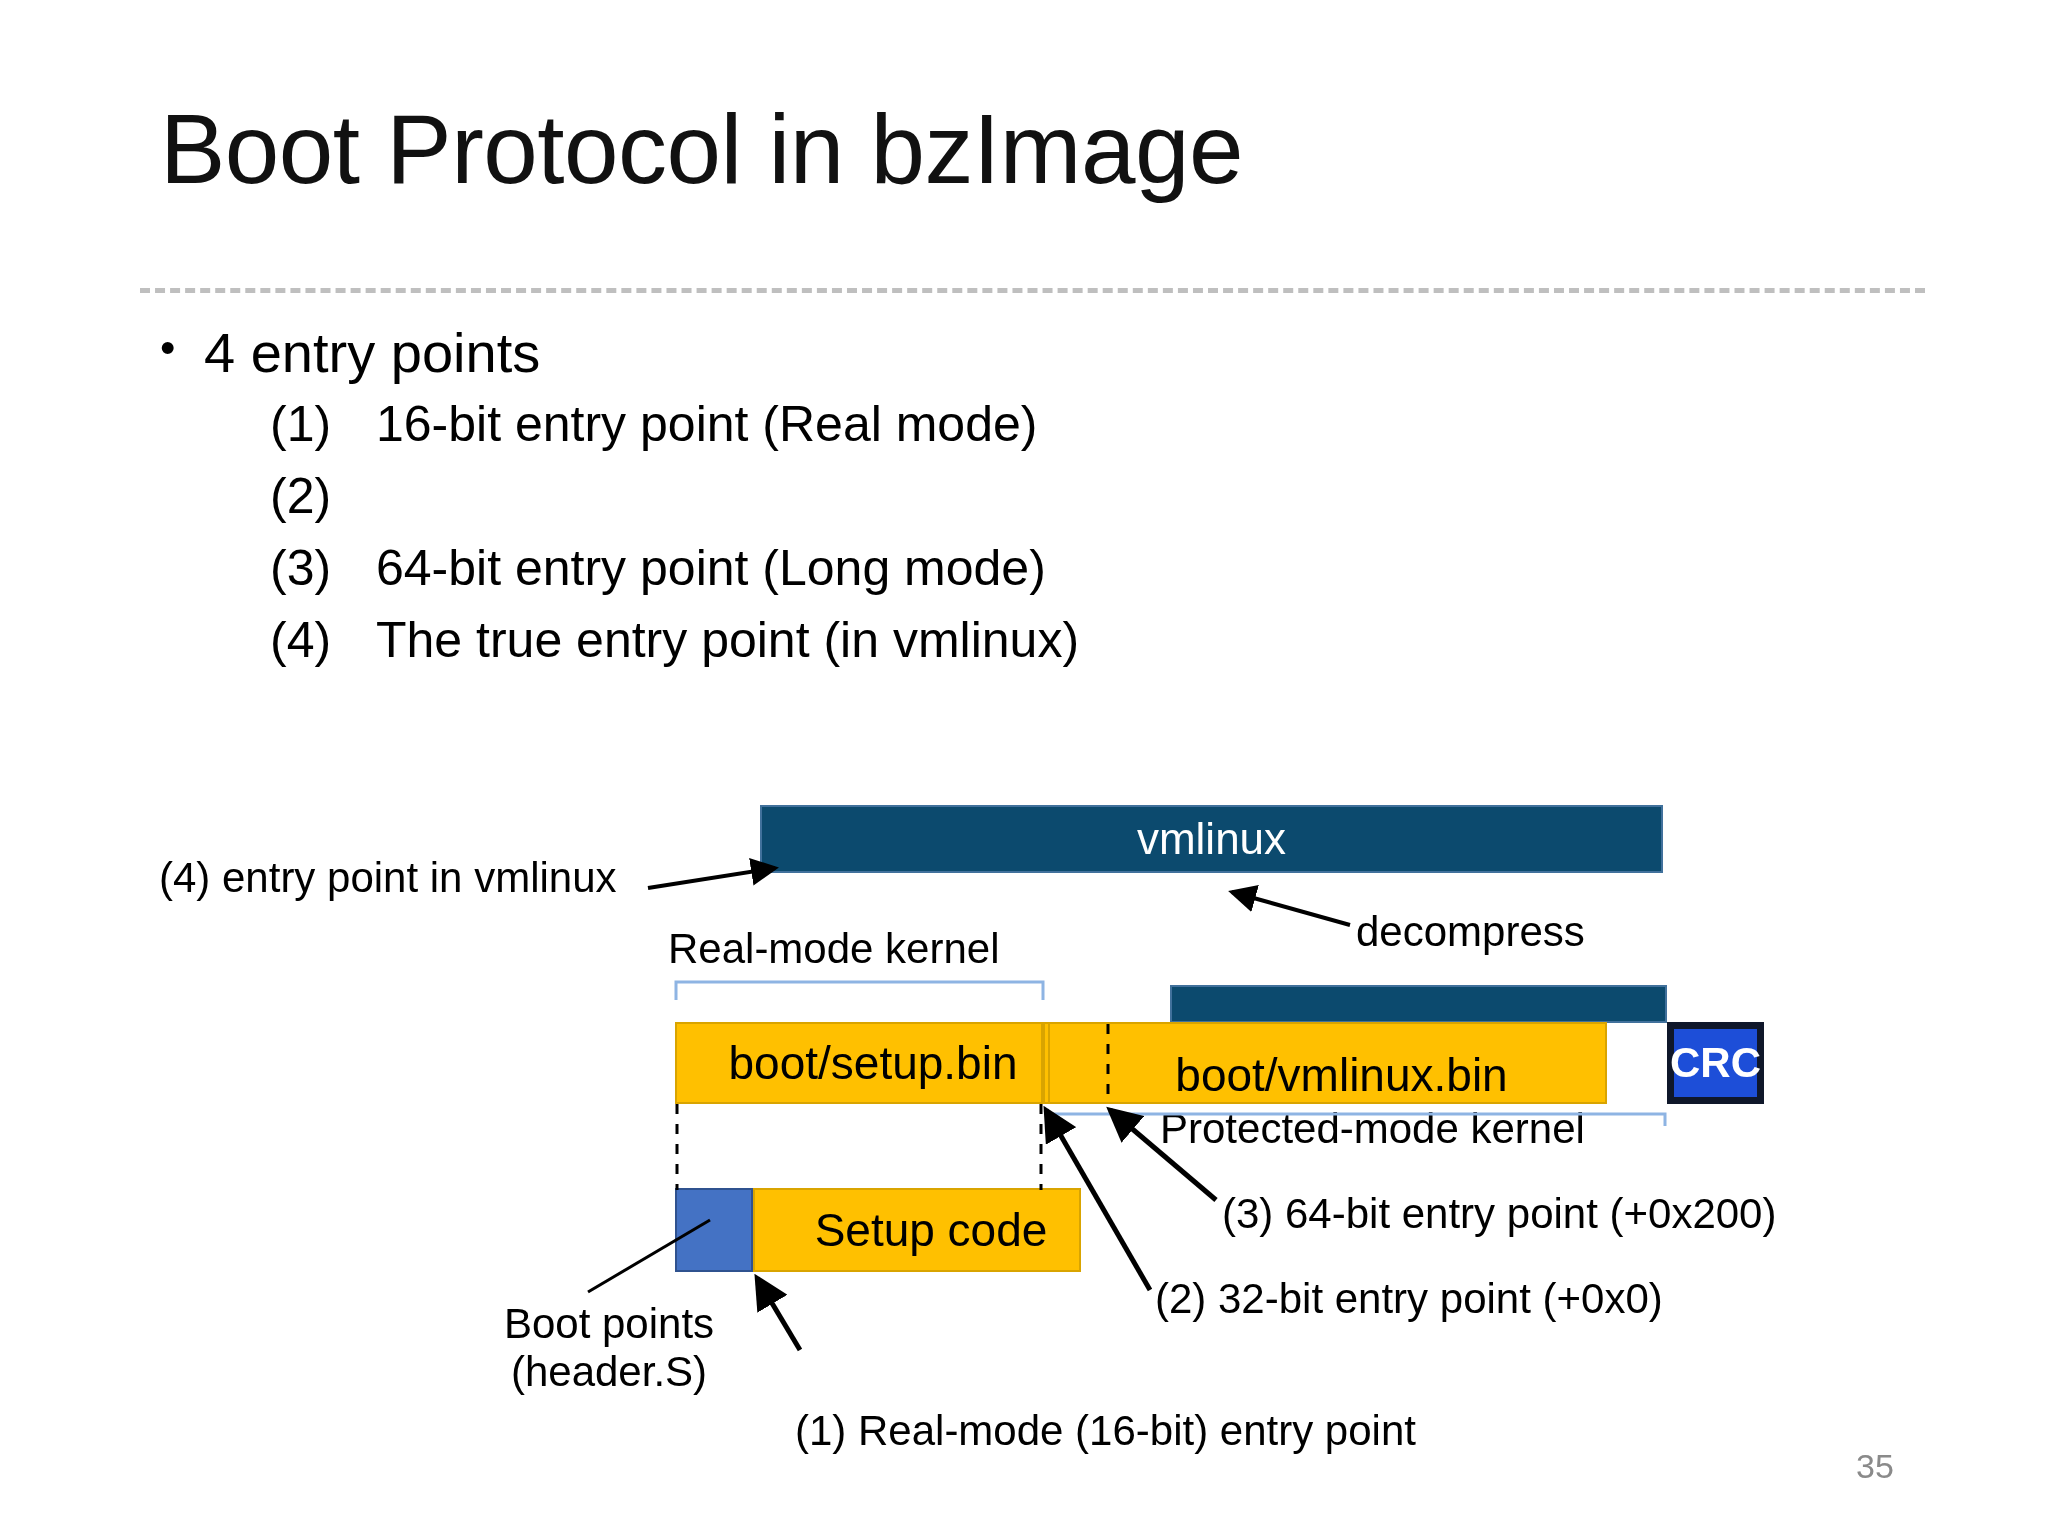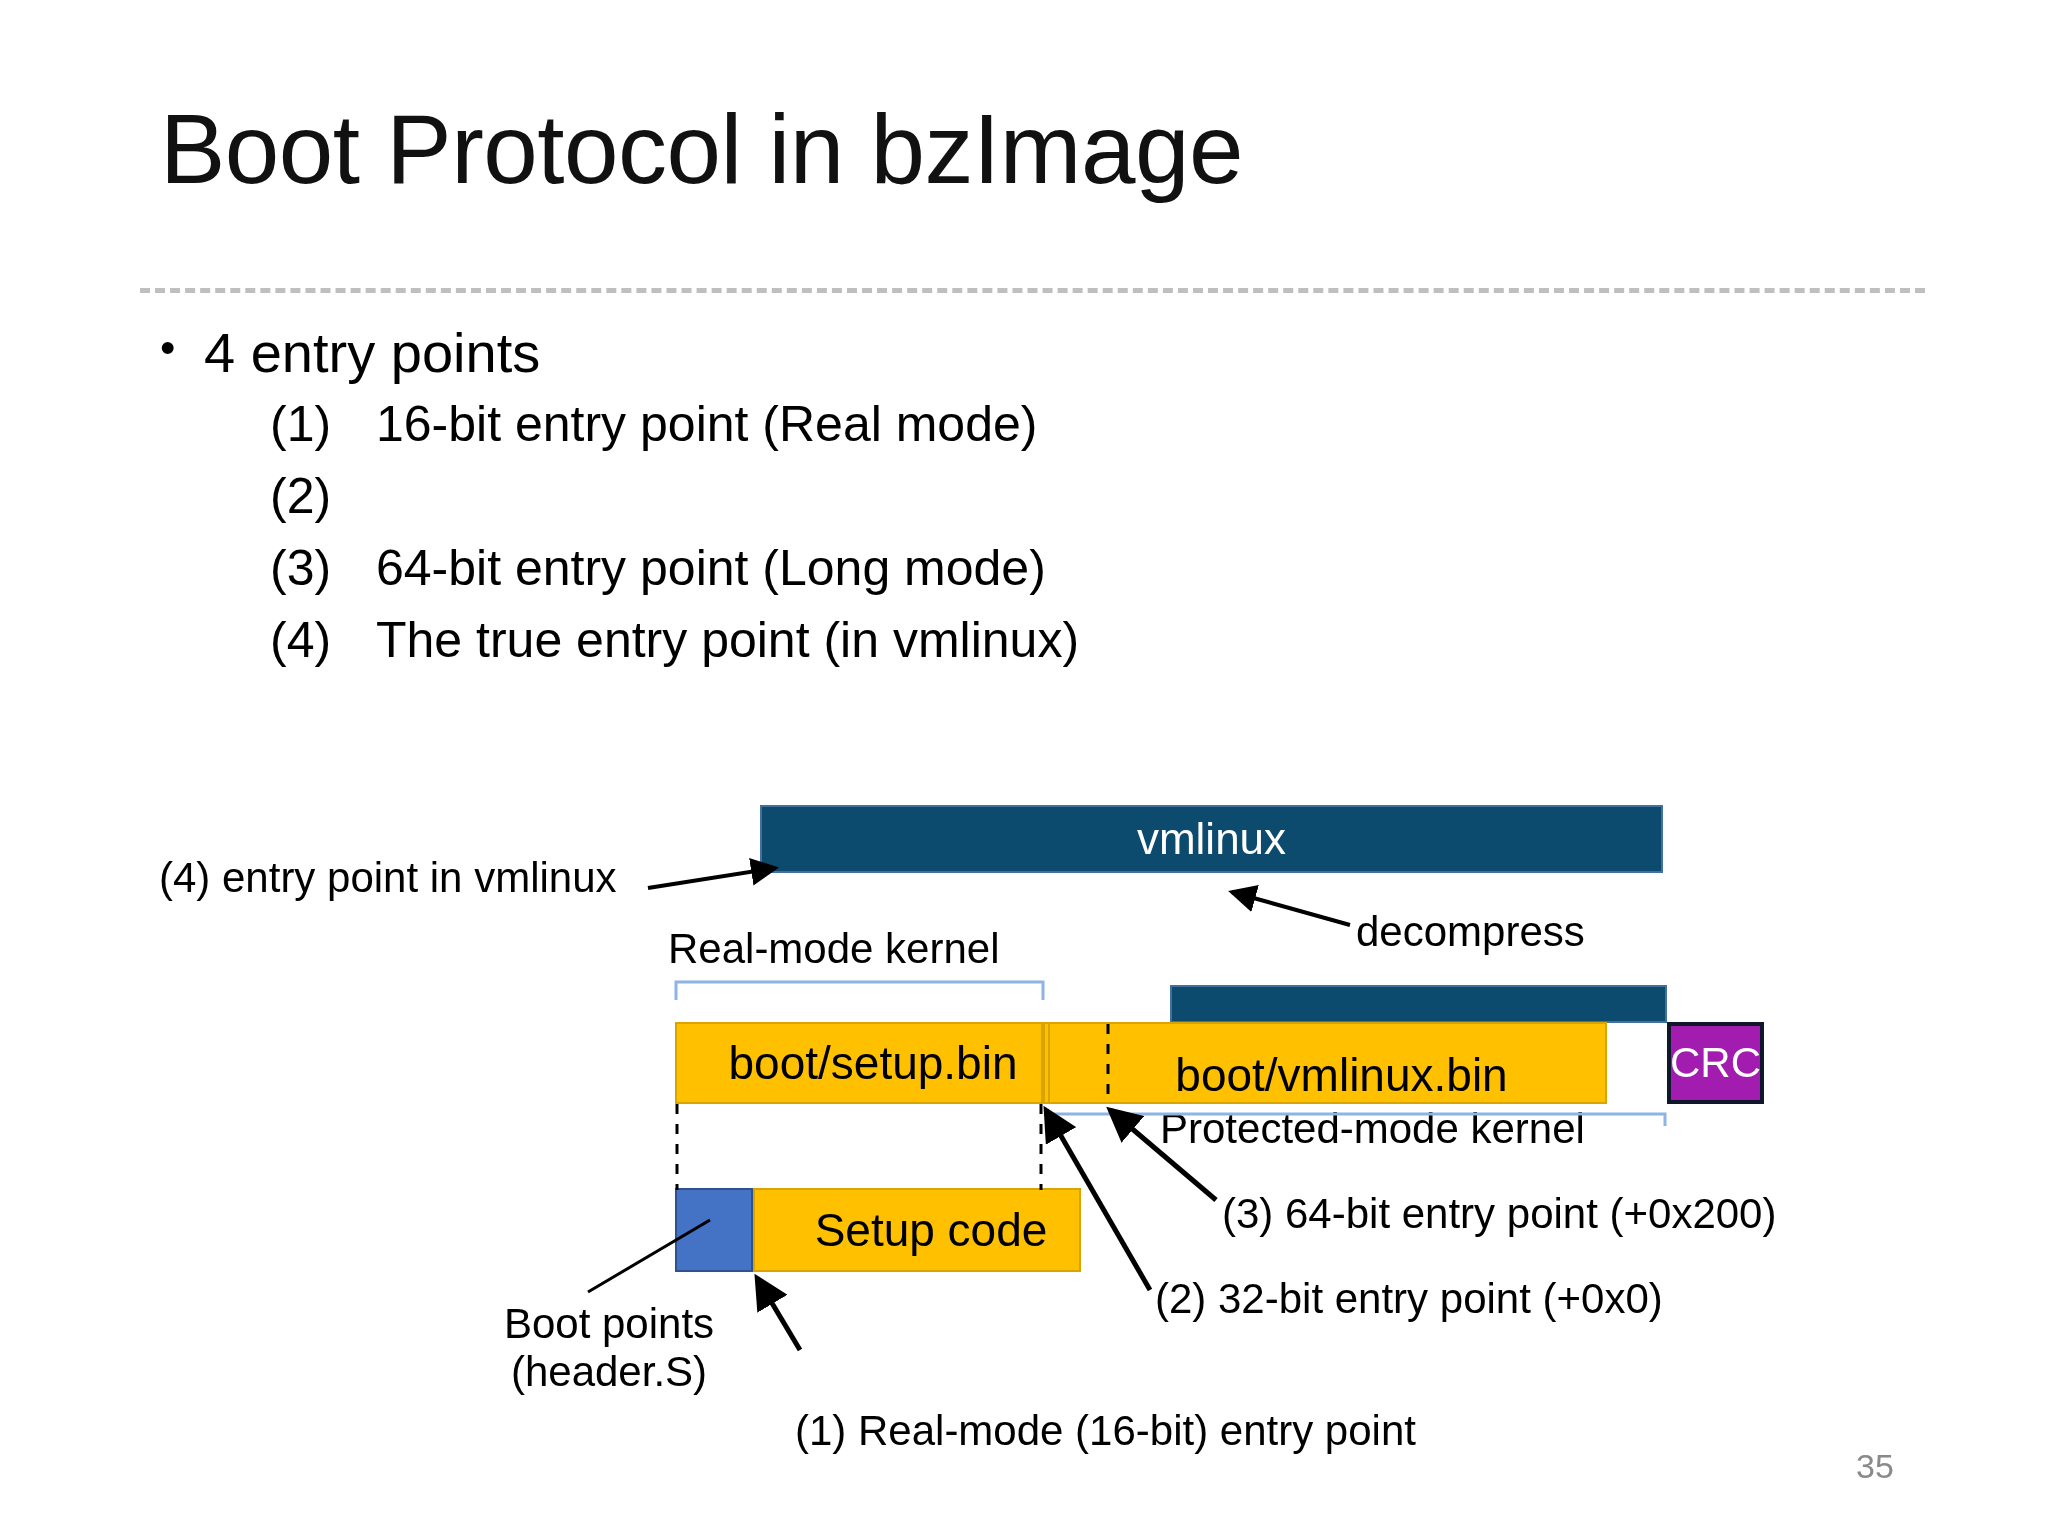--- a/index.html
+++ b/index.html
@@ -102,23 +102,24 @@
     border: 2px solid #41719C;
     color: #ffffff;
   }
   .orange-box {
     background: #FFC000;
     border: 2px solid #D9A400;
     color: #000000;
     padding-left: 28px;
   }
   .green-box {
-    background: #a21caf;
-    border: 4px solid #0f172a;
+    background: #1d4ed8;
+    border: 7px solid #0f172a;
     color: #ffffff;
+    font-weight: bold;
   }
   .darkblue-box {
     background: #4472C4;
     border: 2px solid #2F528F;
   }
 
   
   #vmlinux-bar {
     left: 760px; top: 805px; width: 903px; height: 68px;
     justify-content: center;

